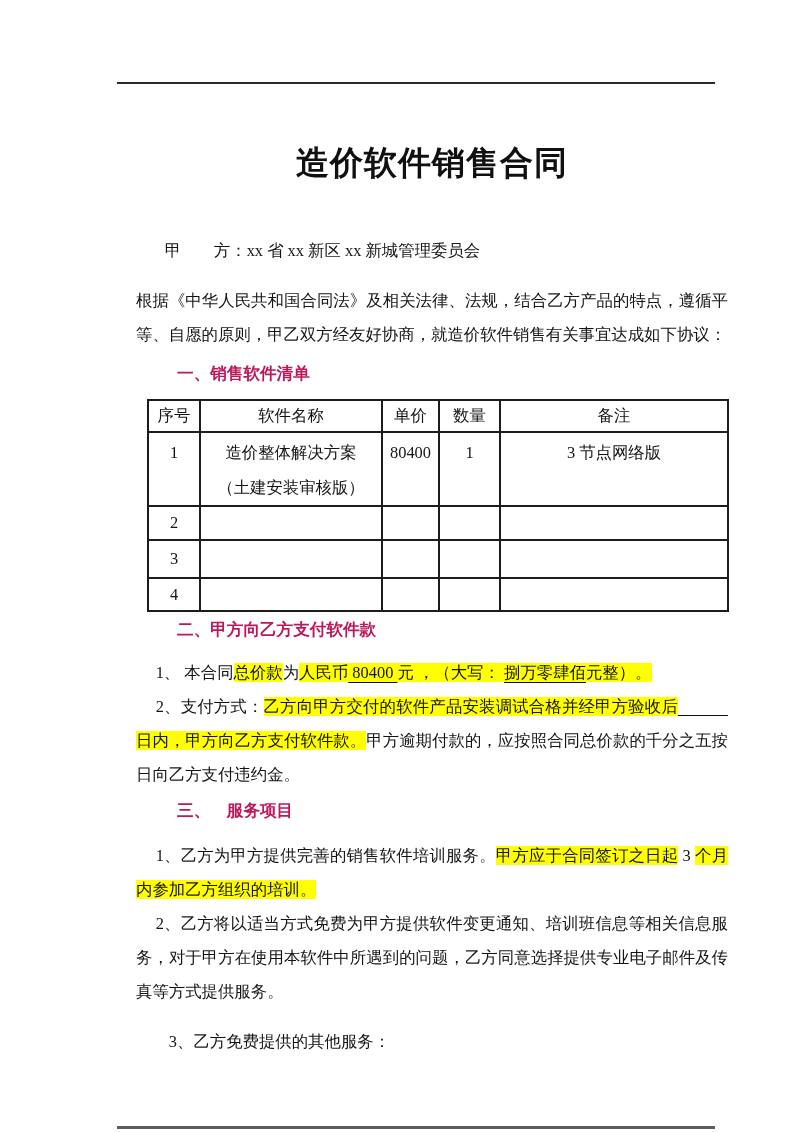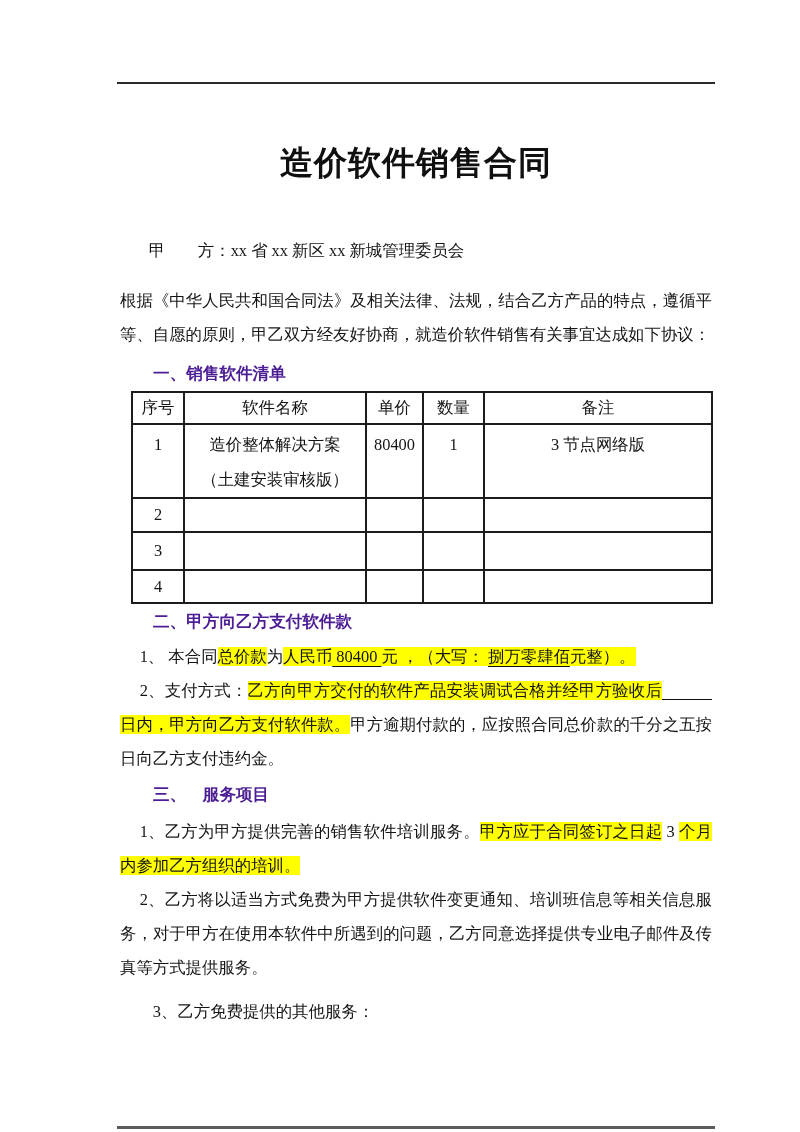--- a/index.html
+++ b/index.html
@@ -5,55 +5,55 @@
   html,body{margin:0;padding:0;background:#ffffff;}
   .page{
     position:relative;width:800px;height:1132px;background:#ffffff;
     color:#141414;overflow:hidden;
     font-family:"Liberation Serif","DejaVu Serif",serif;
   }
   .rule{position:absolute;left:117px;width:598px;}
   .rule-top{top:82px;border-top:2px solid #2b2b2b;}
   .rule-bottom{top:1126px;border-top:3px solid #5c5c5c;}
   .content{
-    position:absolute;left:120px;top:83px;width:592px;
+    position:absolute;left:136px;top:83px;width:592px;
     font-size:16.4px;line-height:34px;text-align:justify;
   }
   .title{
     margin:57px 0 0;font-size:33px;line-height:46px;font-weight:bold;
     text-align:center;text-indent:0;color:#101010;letter-spacing:1px;
   }
   .party{margin:0;line-height:38px;text-indent:1.75em;}
   .party-first{margin-top:46px;}
   .preamble{margin:14px 0 8px;}
   h2{
     font-family:"Liberation Sans","DejaVu Sans",sans-serif;
-    font-size:16.6px;font-weight:bold;margin:4px;text-indent:1.75em;
-    text-align:left;color:#4c1d95;
+    font-size:16.6px;font-weight:bold;margin:12px;text-indent:1.75em;
+    text-align:left;color:#be185d;
   }
   .h-s1{margin-top:4px;line-height:27px;}
   .h-s2{margin-top:3px;line-height:29px;}
   .h-s3{margin-top:2px;line-height:33px;}
   table.sw{
     border-collapse:collapse;table-layout:fixed;
     margin-left:11px;width:580px;
   }
   table.sw th,table.sw td{
     border:2px solid #1c1c1c;padding:0;font-weight:normal;
     text-align:center;font-size:16.4px;line-height:22px;
   }
   tr.hrow{height:32px;}
   tr.row1{height:70px;}
   tr.row1 td{vertical-align:top;line-height:35px;padding-top:2px;}
   tr.row2{height:34px;}
   tr.row3{height:38px;}
   tr.row4{height:33px;}
   td.name{text-align:left;padding-left:14px;padding-right:4px;}
   .item{margin:0;text-indent:1.2em;}
-  .item-deep{text-indent:2em;margin-top:10px;}
+  .item-deep{text-indent:2em;margin-top:16px;}
   .hl{background:#ffff00;}
   .u{text-decoration:underline;text-underline-offset:4px;}
   .blank{
     display:inline-block;width:50px;height:1px;background:#111;
     vertical-align:-4px;
   }
 </style>
 </head>
 <body>
 

